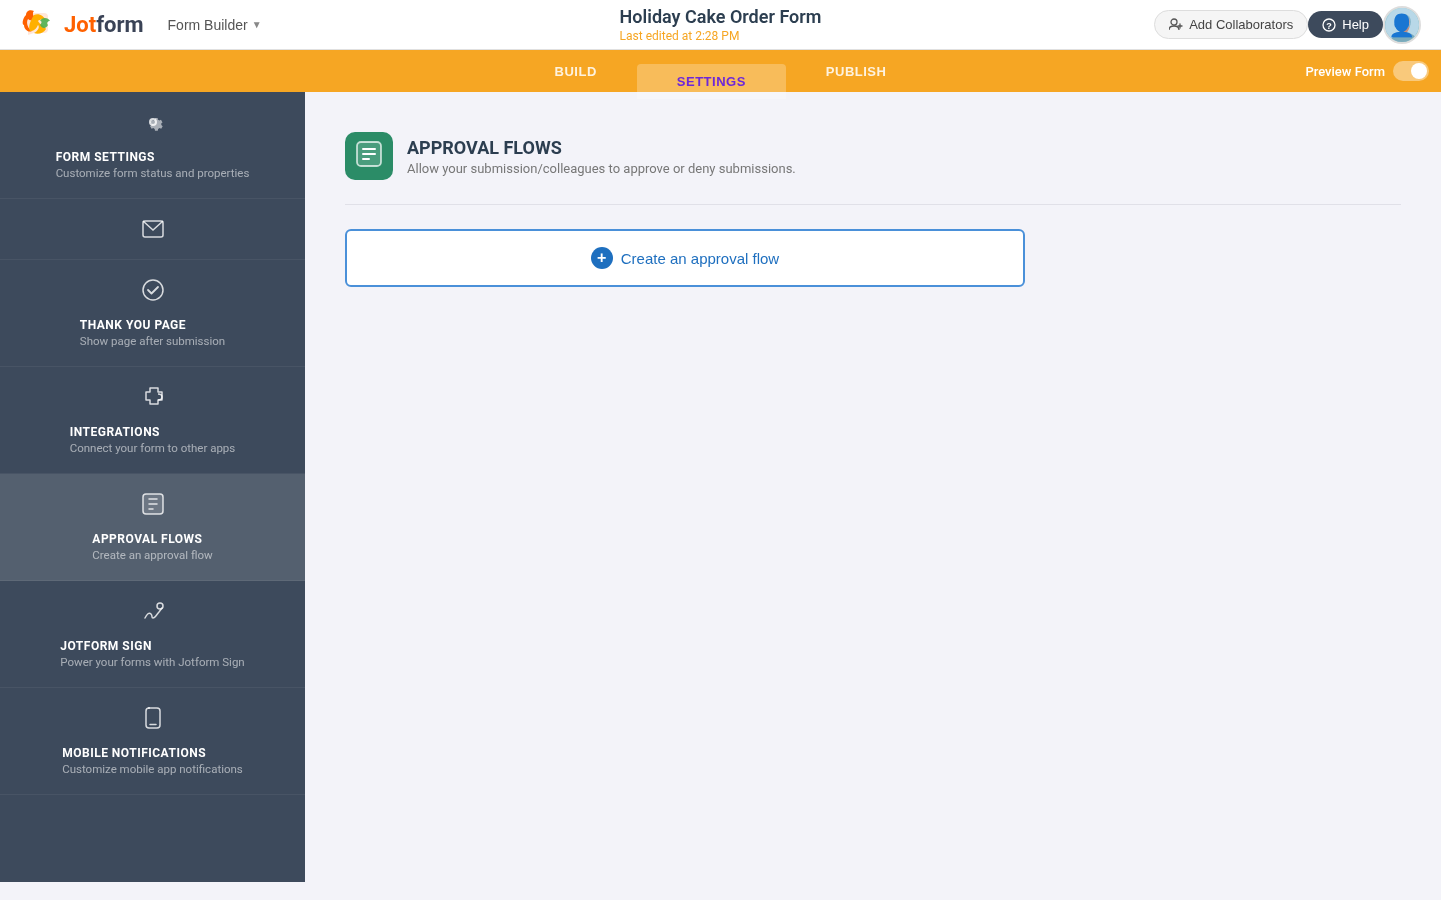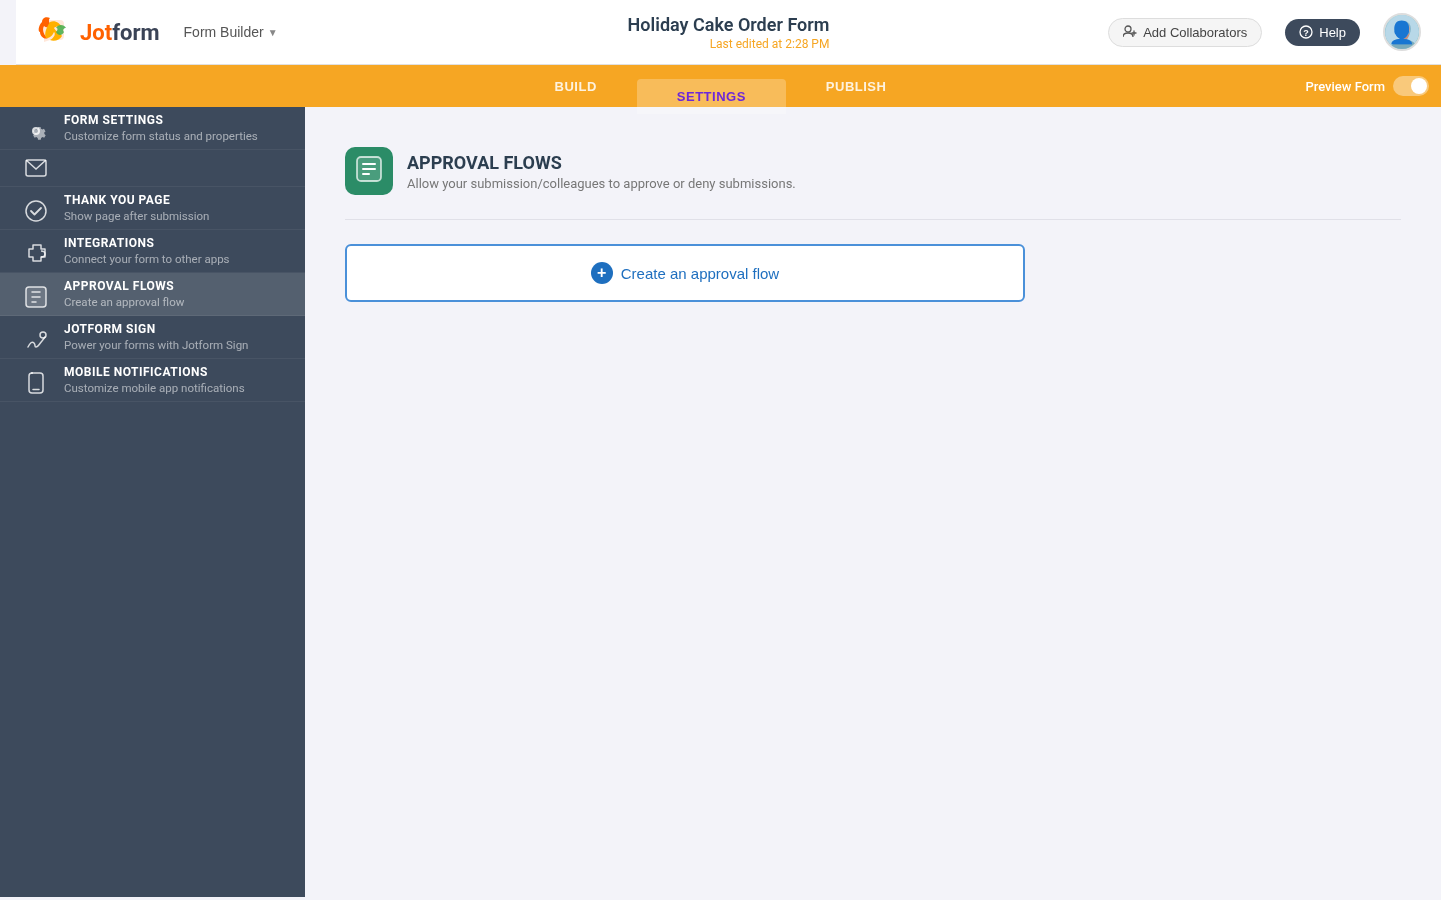--- a/index.html
+++ b/index.html
@@ -4,46 +4,45 @@
   <style>
     * { box-sizing: border-box; margin: 0; padding: 0; }
     body { font-family: -apple-system, BlinkMacSystemFont, 'Segoe UI', Roboto, sans-serif; background: #f3f3f9; width: 1441px; height: 900px; overflow: hidden; }
 
     
     .header {
       display: flex;
       align-items: center;
       justify-content: space-between;
       background: #fff;
-      height: 65px;
+      height: 50px;
       padding: 0 20px;
       border-bottom: 1px solid #e0e0e0;
       position: relative;
       z-index: 10;
-      margin-left: 16px;
     }
     .header-left { display: flex; align-items: center; gap: 16px; }
     .logo { display: flex; align-items: center; gap: 8px; }
     .logo-icon { width: 36px; height: 36px; }
     .logo-text { font-size: 22px; font-weight: 700; color: #2c3e50; }
     .logo-text span:first-child { color: #FF6100; }
     .logo-text span:last-child { color: #3A4356; }
     .form-builder-btn {
       display: flex; align-items: center; gap: 4px;
       font-size: 14px; color: #555; cursor: pointer;
       background: none; border: none; padding: 4px 8px;
       border-radius: 4px;
     }
     .chevron-down { font-size: 10px; color: #888; }
 
-    .header-center { position: absolute; left: 50%; transform: translateX(-50%); text-align: right; }
+    .header-center { position: absolute; left: 50%; transform: translateX(-50%); text-align: left; }
     .form-title { font-size: 18px; font-weight: 600; color: #2c3e50; }
     .last-edited { font-size: 12px; color: #f6a623; margin-top: 2px; }
 
-    .header-right { display: flex; align-items: center; gap: 23px; }
+    .header-right { display: flex; align-items: center; gap: 0; }
     .add-collaborators-btn {
       display: flex; align-items: center; gap: 6px;
       background: #f5f5f5; border: 1px solid #ddd;
       border-radius: 20px; padding: 6px 14px;
       font-size: 13px; color: #444; cursor: pointer;
     }
     .help-btn {
       display: flex; align-items: center; gap: 6px;
       background: #3d4a5c; border: none;
       border-radius: 20px; padding: 6px 14px;
@@ -113,25 +112,26 @@
     
     .layout { display: flex; height: calc(900px - 65px - 45px); }
 
     
     .sidebar {
       width: 305px; min-width: 305px;
       background: #3d4a5c;
       overflow-y: auto;
     }
     .sidebar-item {
-      display: flex; align-items: flex-end; gap: 16px;
-      padding: 6px 24px;
+      display: flex; align-items: center; gap: 16px;
+      padding: 18px 24px;
       cursor: pointer;
       border-bottom: 1px solid rgba(255,255,255,0.06);
       transition: background 0.15s;
+      flex-direction: column;
     }
     .sidebar-item.active { background: rgba(255,255,255,0.12); }
     .sidebar-icon {
       width: 24px; height: 24px;
       display: flex; align-items: center; justify-content: center;
       font-size: 18px; color: rgba(255,255,255,0.75);
       flex-shrink: 0;
     }
     .sidebar-text {}
     .sidebar-label {

